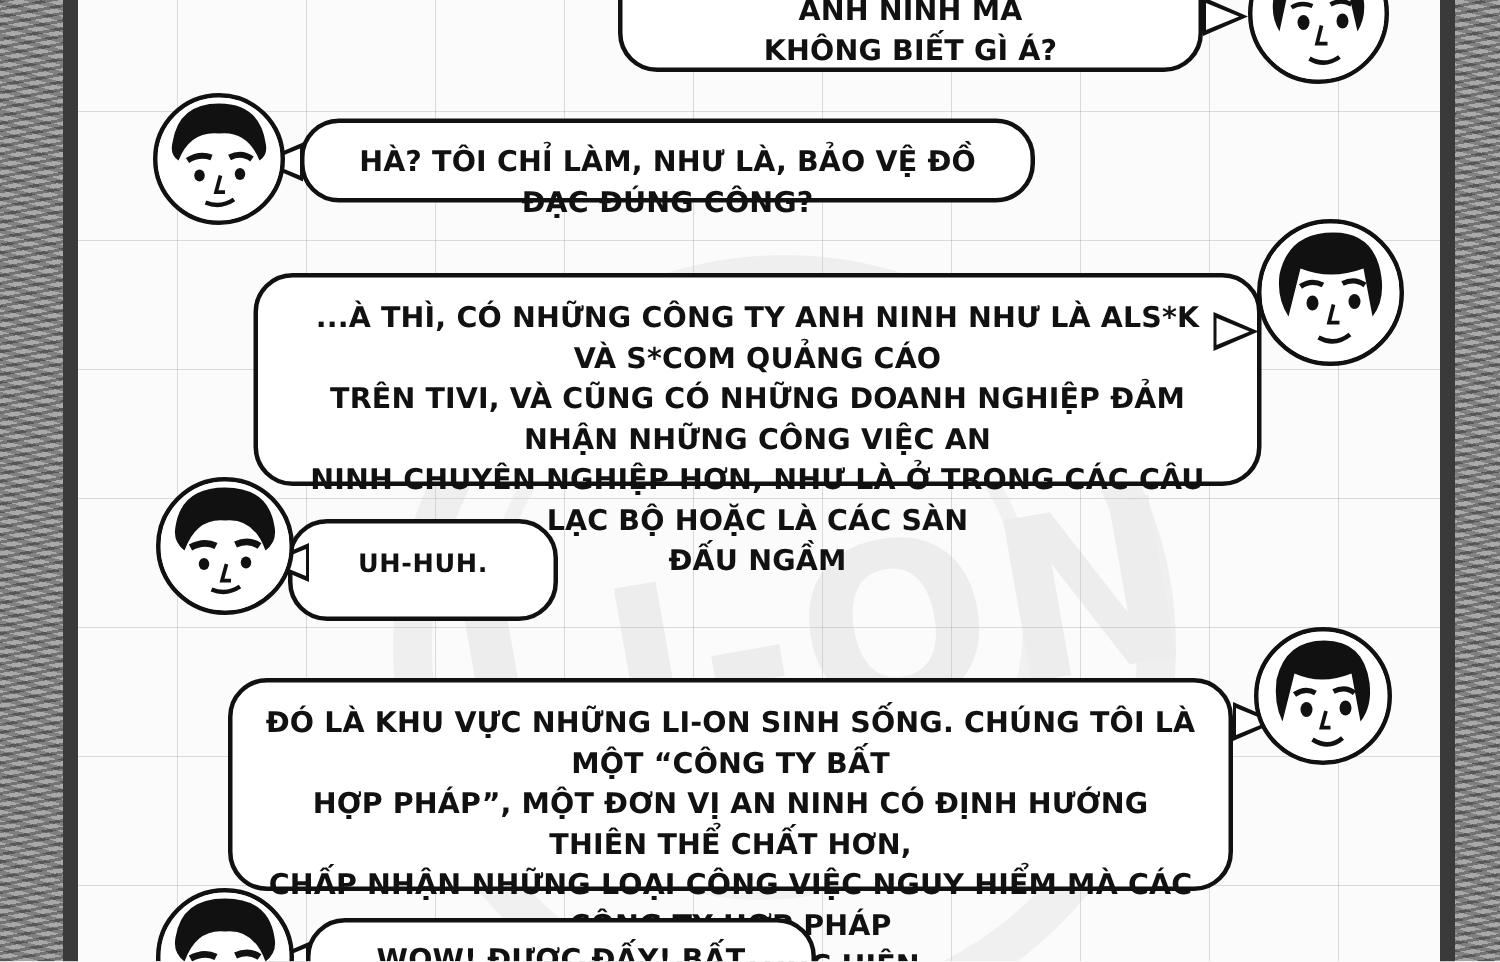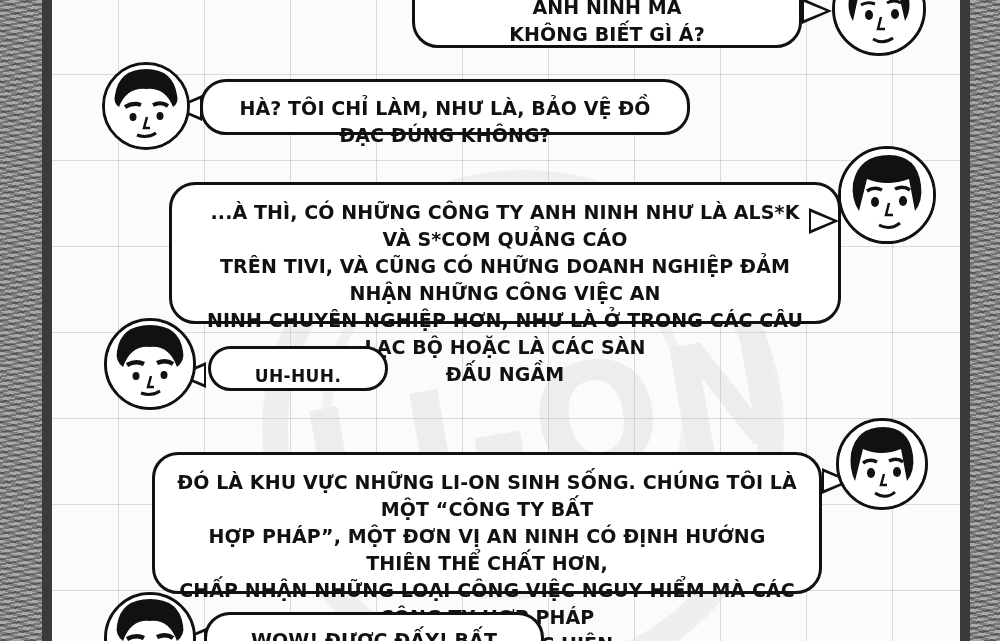--- a/index.html
+++ b/index.html
@@ -198,33 +198,33 @@
       <div class="wm-text">LI-ON</div>
     </div>
 
     <div class="bubble" style="left:360px; top:-48px; width:390px; height:96px;">
       <span class="txt">CẬU THAM GIA VÀO CÔNG TY ANH NINH MÀ
 KHÔNG BIẾT GÌ Á?</span>
     </div>
     <div class="tail right-pt" style="left:750px; top:-2px;"></div>
 
     <div class="bubble" style="left:148px; top:79px; width:490px; height:56px;">
-      <span class="txt" style="padding-top:13px;">HÀ? TÔI CHỈ LÀM, NHƯ LÀ, BẢO VỆ ĐỒ ĐẠC ĐÚNG KHÔNG?</span>
+      <span class="txt" style="padding-top:13px;">HÀ? TÔI CHỈ LÀM, NHƯ LÀ, BẢO VỆ ĐỒ ĐẠC ĐÚNG CÔNG?</span>
     </div>
     <div class="tail left-pt" style="left:120px; top:95px;"></div>
 
     <div class="bubble" style="left:85px; top:182px; width:672px; height:142px;margin-left:32px;">
       <span class="txt" style="padding-top:14px;">...À THÌ, CÓ NHỮNG CÔNG TY ANH NINH NHƯ LÀ ALS*K VÀ S*COM QUẢNG CÁO
 TRÊN TIVI, VÀ CŨNG CÓ NHỮNG DOANH NGHIỆP ĐẢM NHẬN NHỮNG CÔNG VIỆC AN
 NINH CHUYÊN NGHIỆP HƠN, NHƯ LÀ Ở TRONG CÁC CÂU LẠC BỘ HOẶC LÀ CÁC SÀN
 ĐẤU NGẦM</span>
     </div>
     <div class="tail right-pt" style="left:757px; top:208px;"></div>
 
-    <div class="bubble small" style="left:156px; top:346px; width:180px; height:45px;">
+    <div class="bubble small" style="left:140px; top:346px; width:180px; height:68px;">
       <span class="txt" style="padding-top:14px;">UH-HUH.</span>
     </div>
     <div class="tail left-pt" style="left:124px; top:362px;"></div>
 
     <div class="bubble" style="left:100px; top:452px; width:670px; height:142px;">
       <span class="txt" style="padding-top:14px;">ĐÓ LÀ KHU VỰC NHỮNG LI-ON SINH SỐNG. CHÚNG TÔI LÀ MỘT “CÔNG TY BẤT
 HỢP PHÁP”, MỘT ĐƠN VỊ AN NINH CÓ ĐỊNH HƯỚNG THIÊN THỂ CHẤT HƠN,
 CHẤP NHẬN NHỮNG LOẠI CÔNG VIỆC NGUY HIỂM MÀ CÁC CÔNG TY HỢP PHÁP
 KHÔNG THỂ THỰC HIỆN</span>
     </div>

